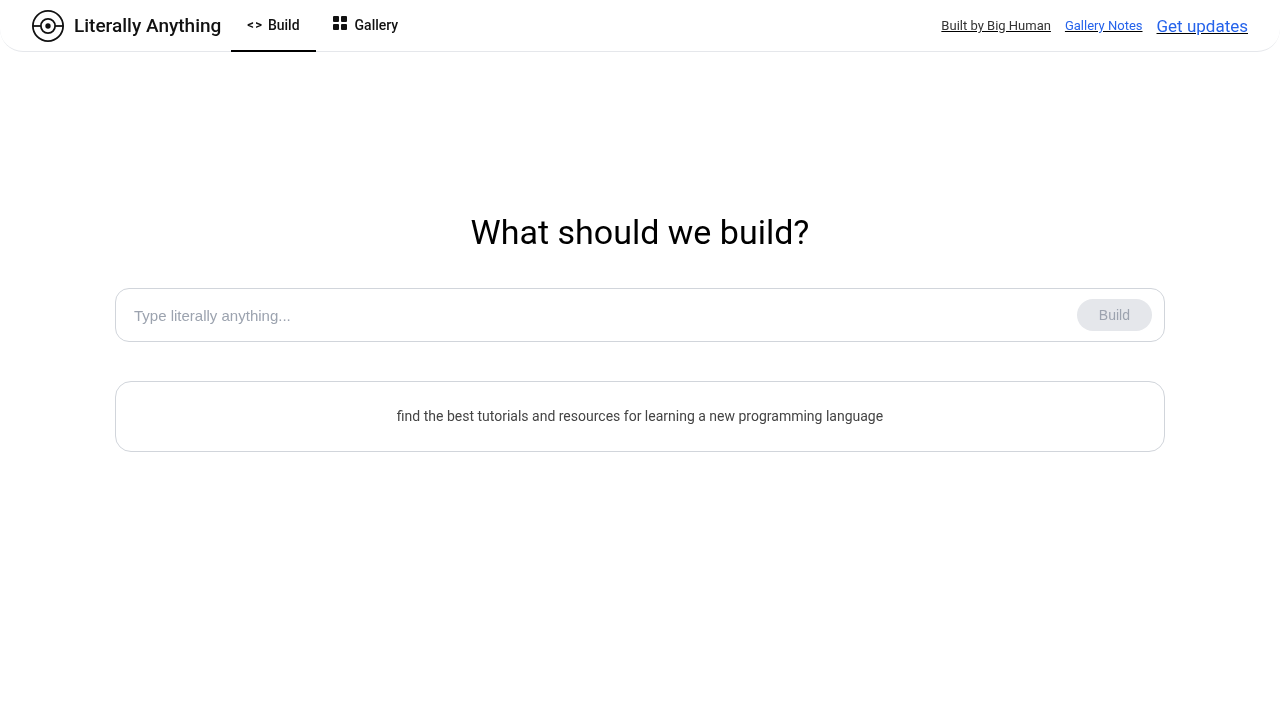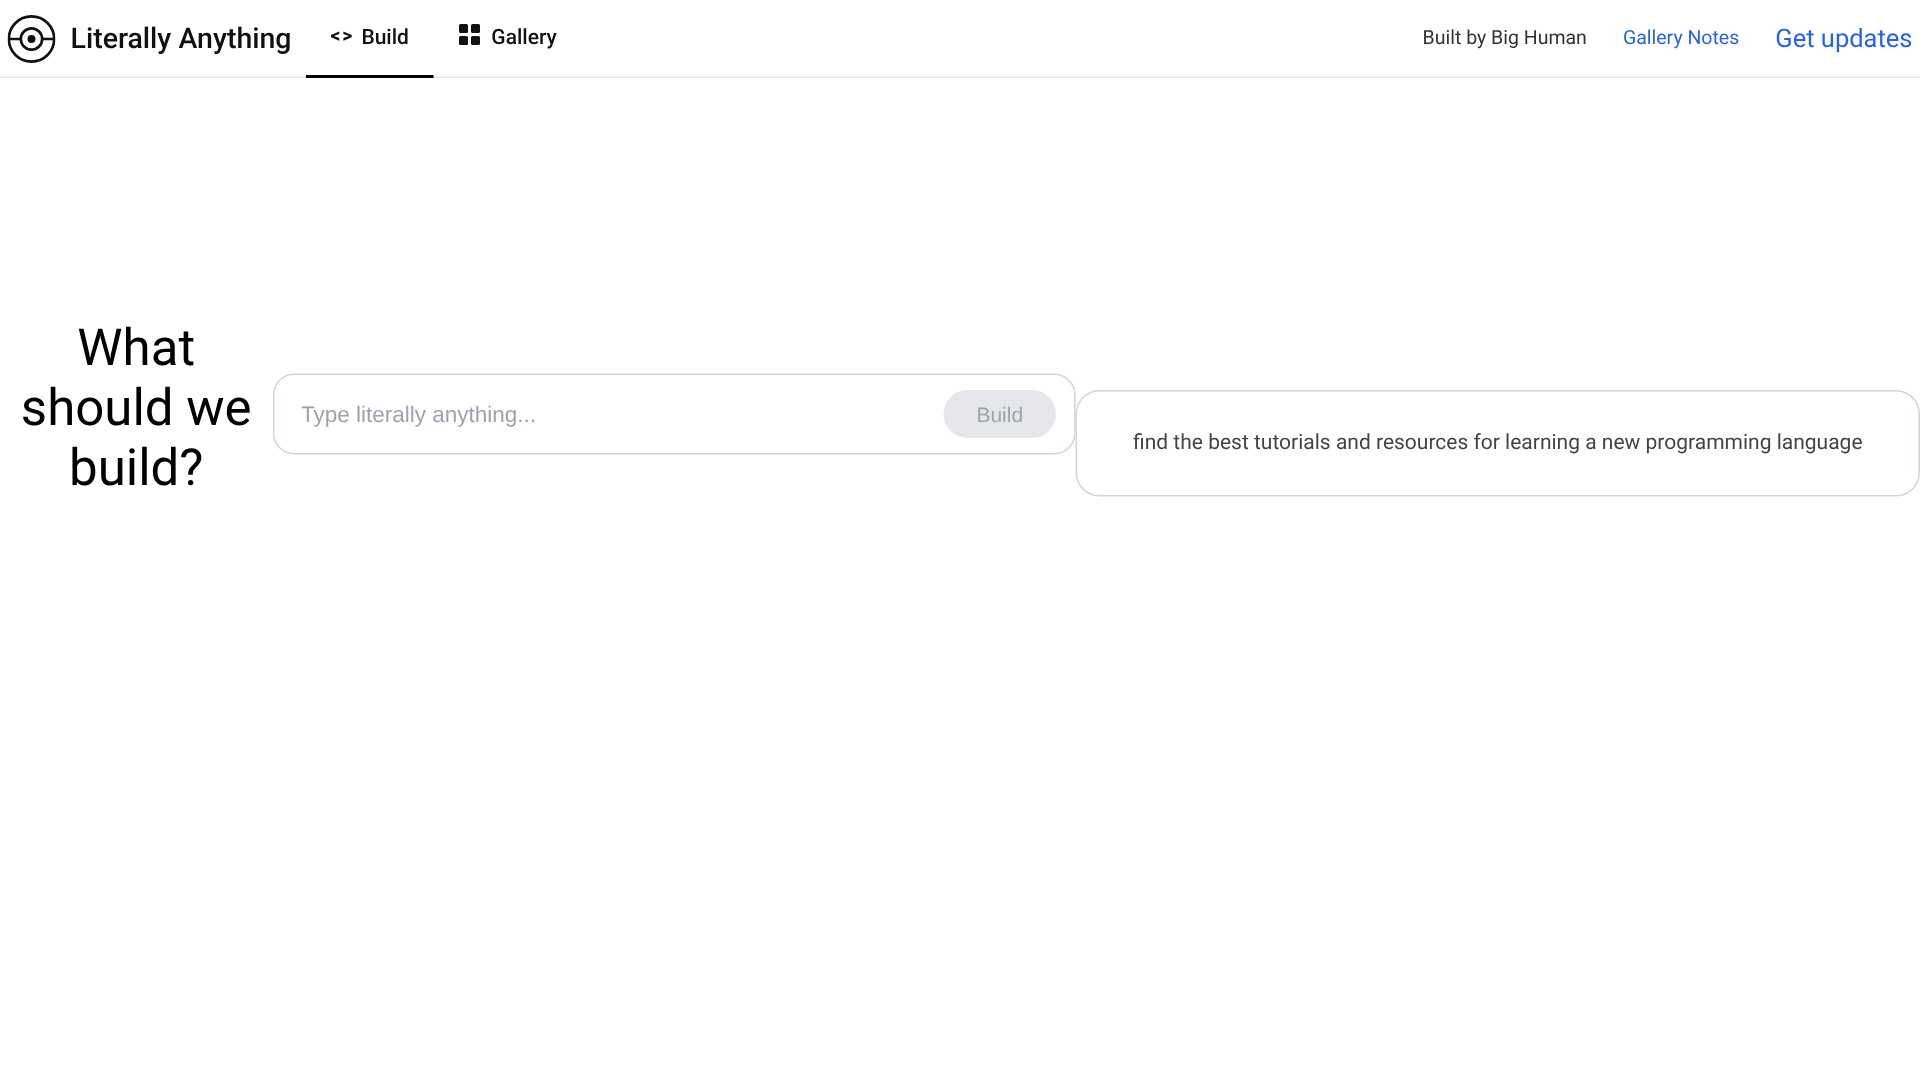--- a/index.html
+++ b/index.html
@@ -15,23 +15,24 @@
       width: 1280px;
       height: 720px;
       overflow: hidden;
     }
 
     
     .navbar {
       display: flex;
       align-items: center;
       height: 52px;
-      padding: 0 5px;
+      padding: 0 32px;
       border-bottom: 1px solid #e5e7eb;
       position: relative;
+      border-radius: 23px;
     }
 
     .navbar-left {
       display: flex;
       align-items: center;
       gap: 0;
     }
 
     .brand {
       display: flex;
@@ -68,22 +69,23 @@
       border-bottom: 2px solid transparent;
     }
 
     .nav-tab.active {
       border-bottom: 2px solid #000;
     }
 
     .navbar-right {
       display: flex;
       align-items: center;
-      gap: 24px;
+      gap: 14px;
       margin-left: auto;
+      text-decoration: underline;
     }
 
     .built-by {
       font-size: 13px;
       color: #333;
     }
 
     .release-notes-link {
       font-size: 13px;
       color: #2563eb;
@@ -94,34 +96,35 @@
     .get-updates-link {
       font-size: 17px;
       color: #2563eb;
       text-decoration: none;
       cursor: pointer;
     }
 
     
     .main-content {
       display: flex;
+      flex-direction: column;
       align-items: center;
       padding-top: 160px;
     }
 
     .hero-title {
       font-size: 34px;
       font-weight: 400;
       color: #000;
       margin-bottom: 36px;
       text-align: center;
     }
 
     .search-container {
-      width: 971px;
+      width: 1050px;
       max-width: 90%;
       display: flex;
       align-items: center;
       border: 1px solid #d1d5db;
       border-radius: 14px;
       padding: 10px 12px 10px 18px;
       background: #fff;
       margin-bottom: 28px;
     }
 

